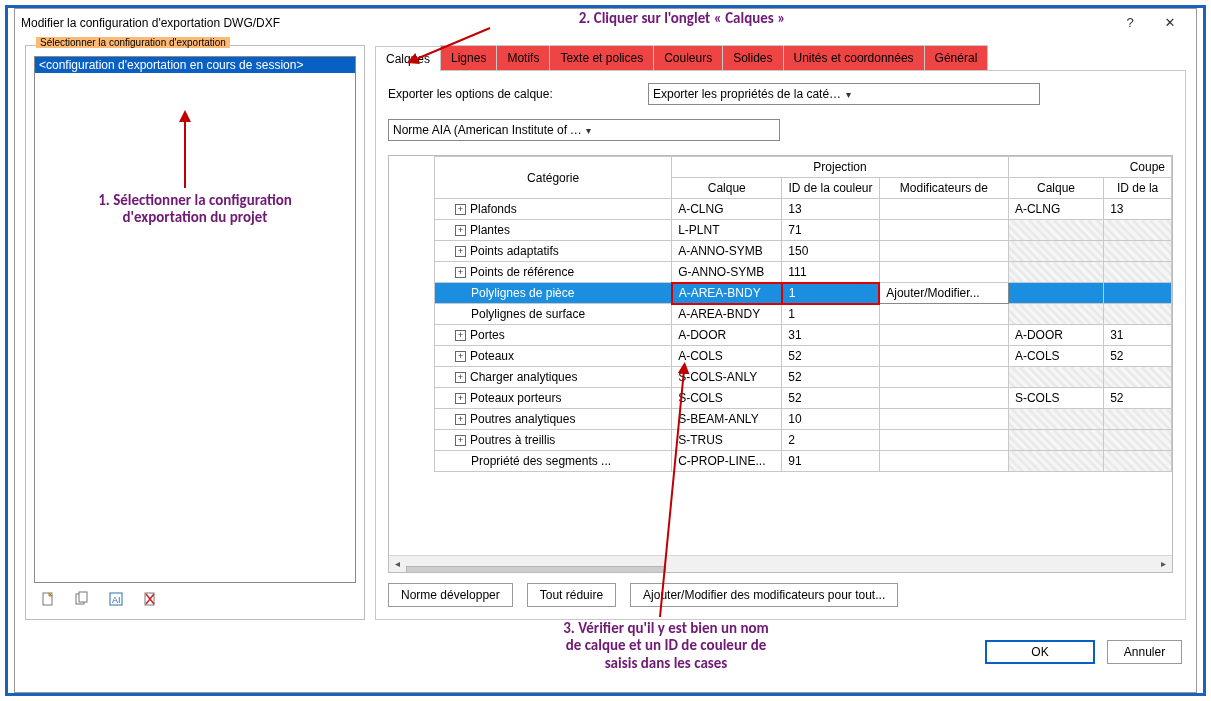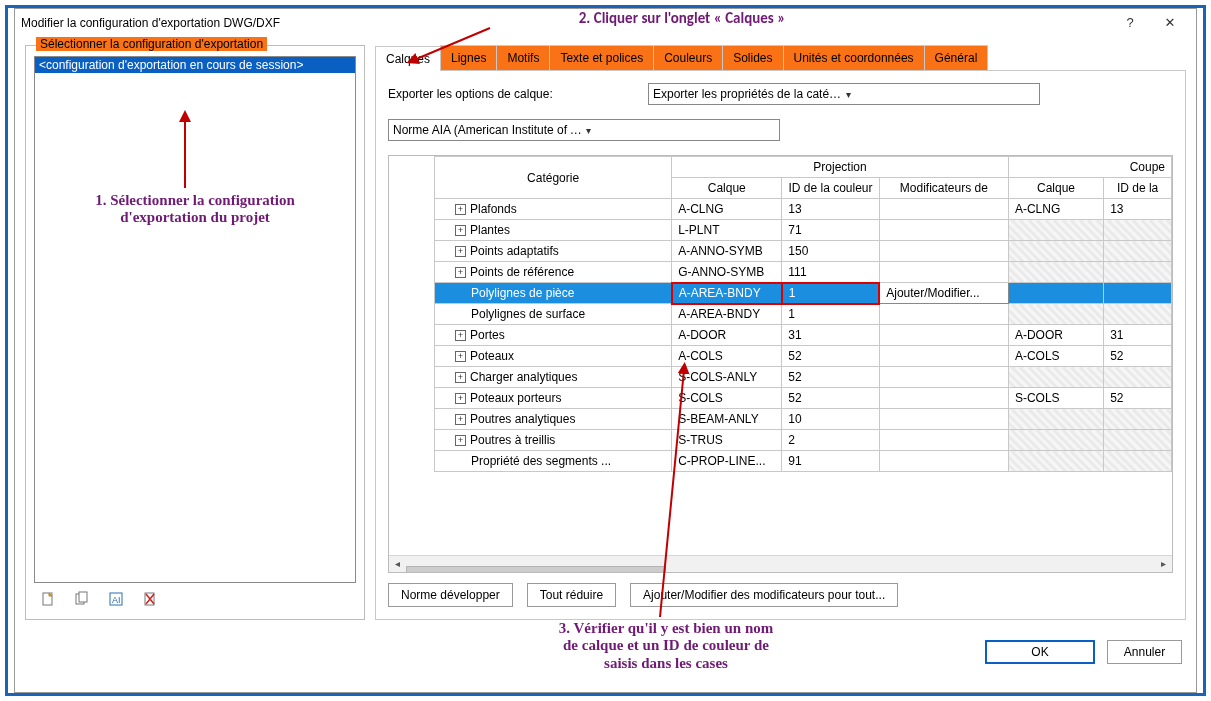--- a/index.html
+++ b/index.html
@@ -49,23 +49,23 @@
   .groupbox {
     position: relative;
     border: 1px solid #bdbdbd;
     padding: 10px 8px 8px;
     flex-shrink: 0;
   }
   .groupbox .caption {
     position: absolute;
     top: -9px;
     left: 10px;
-    background: #f97316;
+    background: #fdba74;
     padding: 0 4px;
-    font-size: 12px;
+    font-size: 10px;
   }
   .leftpane {
     width: 340px;
     display: flex;
     flex-direction: column;
   }
   .listbox {
     flex: 1;
     border: 1px solid #8a8a8a;
     background: #fff;
@@ -100,21 +100,21 @@
   }
   .tabs {
     display: flex;
     border-bottom: 1px solid #c8c8c8;
   }
   .tab {
     padding: 5px 10px;
     border: 1px solid #c8c8c8;
     border-bottom: none;
     margin-right: -1px;
-    background: #f97316;
+    background: #ef4444;
     cursor: pointer;
   }
   .tab.active {
     background: #fff;
     position: relative;
     top: 1px;
   }
   .tabbody {
     border-left: 1px solid #c8c8c8;
     border-right: 1px solid #c8c8c8;
@@ -537,21 +537,21 @@
       </div>
     </div>
   </div>
 
   <div class="footer">
     <button class="btn primary" style="width:110px">OK</button>
     <button class="btn" style="width:75px">Annuler</button>
   </div>
 </div>
 
-<div class="annot" style="left:20px; top:192px; width:350px;font-family:Liberation Serif, serif;">
+<div class="annot" style="left:20px; top:192px; width:350px;">
   <span style="white-space:pre-line;">1. Sélectionner la configuration
 d'exportation du projet</span>
 </div>
 <svg class="arrow" style="left:170px; top:110px;" width="30" height="78">
   <defs>
       <marker id="ah1" markerWidth="8" markerHeight="8" refX="2" refY="3" orient="auto">
         <path d="M0,0 L6,3 L0,6 Z" fill="#c00000"></path>
       </marker>
     </defs>
   <line x1="15" y1="78" x2="15" y2="8" stroke="#c00000" stroke-width="2" marker-end="url(#ah1)"></line>
@@ -563,21 +563,21 @@
 <svg class="arrow" style="left:406px; top:24px;" width="90" height="42">
   <defs>
       <marker id="ah2" markerWidth="8" markerHeight="8" refX="2" refY="3" orient="auto">
         <path d="M0,0 L6,3 L0,6 Z" fill="#c00000"></path>
       </marker>
     </defs>
   <line x1="84" y1="4" x2="8" y2="36" stroke="#c00000" stroke-width="2" marker-end="url(#ah2)"></line>
 </svg>
 
 <div class="annot" style="left:496px; top:620px; width:340px;">
-  <span style="white-space:pre-line;font-family:Liberation Serif, serif;">3. Vérifier qu'il y est bien un nom
+  <span style="white-space:pre-line;">3. Vérifier qu'il y est bien un nom
 de calque et un ID de couleur de
 saisis dans les cases</span>
 </div>
 <svg class="arrow" style="left:620px; top:362px;" width="80" height="258">
   <defs>
       <marker id="ah3" markerWidth="8" markerHeight="8" refX="2" refY="3" orient="auto">
         <path d="M0,0 L6,3 L0,6 Z" fill="#c00000"></path>
       </marker>
     </defs>
   <line x1="40" y1="255" x2="64" y2="8" stroke="#c00000" stroke-width="2" marker-end="url(#ah3)"></line>

